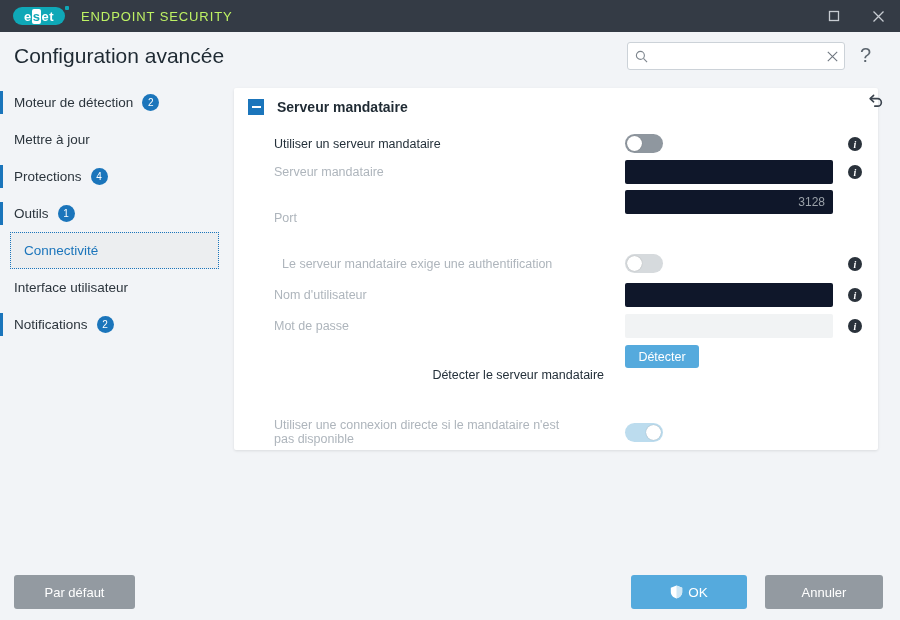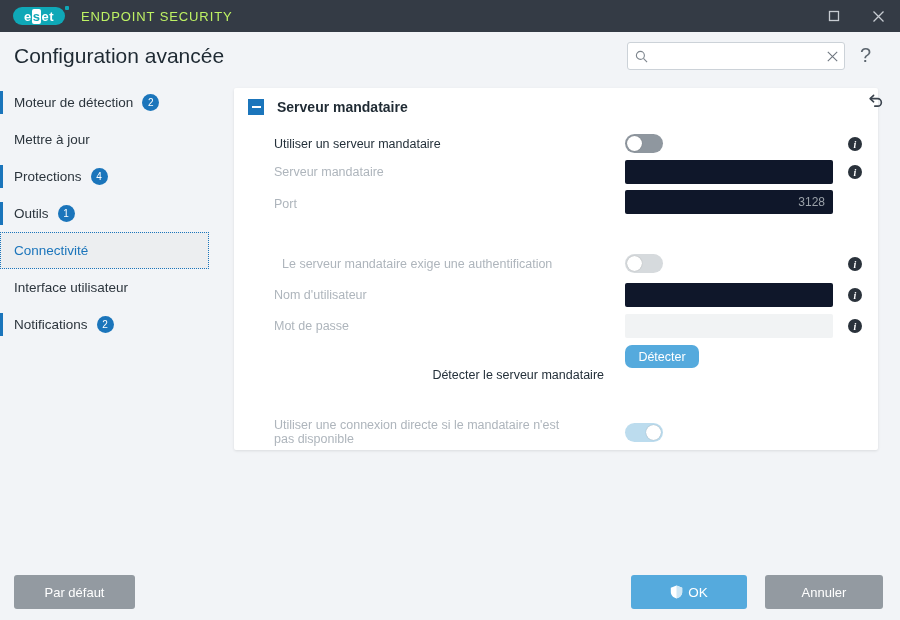--- a/index.html
+++ b/index.html
@@ -100,20 +100,21 @@
   .nav-item .accent {
     position: absolute; left: 0; top: 7px;
     width: 3px; height: 23px; background: #1b75bb;
   }
   .nav-item.selected {
     background: #eceef0;
     border: 1px dotted #1b75bb;
     color: #1b75bb;
     width: 209px;
     padding-left: 13px;
+    margin-left: 10px;
   }
   .nav-badge {
     margin-left: 9px;
     min-width: 17px; height: 17px;
     background: #1b75bb; border-radius: 50%;
     color: #ffffff; font-size: 10px;
     display: flex; align-items: center; justify-content: center;
     padding: 0 4px;
   }
 
@@ -329,21 +330,21 @@
     <span class="info-icon" style="top:3px;">i</span>
   </div>
 
   <div style="position:absolute; top:160px; left:0; width:900px; height:24px;">
     <span class="row-label disabled" style="top:5px;">Serveur mandataire</span>
     <input class="field" style="top: 0px;" type="text" disabled="" placeholder="">
     <span class="info-icon" style="top:5px;">i</span>
   </div>
 
   <div style="position:absolute; top:190px; left:0; width:900px; height:24px;">
-    <span class="row-label disabled" style="top:7px;">Port</span>
+    <span class="row-label disabled" style="top:21px;">Port</span>
     <input class="field right" style="top: 0px;" type="text" disabled="" value="3128">
   </div>
 
   <div style="position:absolute; top:254px; left:0; width:900px; height:20px;">
     <span class="row-label disabled" style="top:3px;margin-left:8px;">Le serveur mandataire exige une authentification</span>
     <span class="toggle off-disabled" style="top:0;">
         <span class="knob"></span>
       </span>
     <span class="info-icon" style="top:3px;">i</span>
   </div>
@@ -355,21 +356,21 @@
   </div>
 
   <div style="position:absolute; top:314px; left:0; width:900px; height:24px;">
     <span class="row-label disabled" style="top:5px;">Mot de passe</span>
     <input class="field lighter" style="top: 0px;" type="password" disabled="" placeholder="">
     <span class="info-icon" style="top:5px;">i</span>
   </div>
 
   <div style="position:absolute; top:345px; left:0; width:900px; height:24px;">
     <span class="row-label" style="top:23px;text-align:right;">Détecter le serveur mandataire</span>
-    <button class="btn btn-detect" style="top:0;border-radius:7px;">Détecter</button>
+    <button class="btn btn-detect" style="top:0;">Détecter</button>
   </div>
 
   <div style="position:absolute; top:410px; left:0; width:900px; height:32px;margin-top:8px;">
     <span class="row-label disabled" style="top:0; width:300px;">Utiliser une connexion directe si le mandataire n'est pas disponible</span>
     <span class="toggle on-disabled" style="top:5px;">
         <span class="knob"></span>
       </span>
   </div>
 
   <button class="btn btn-default">Par défaut</button>

